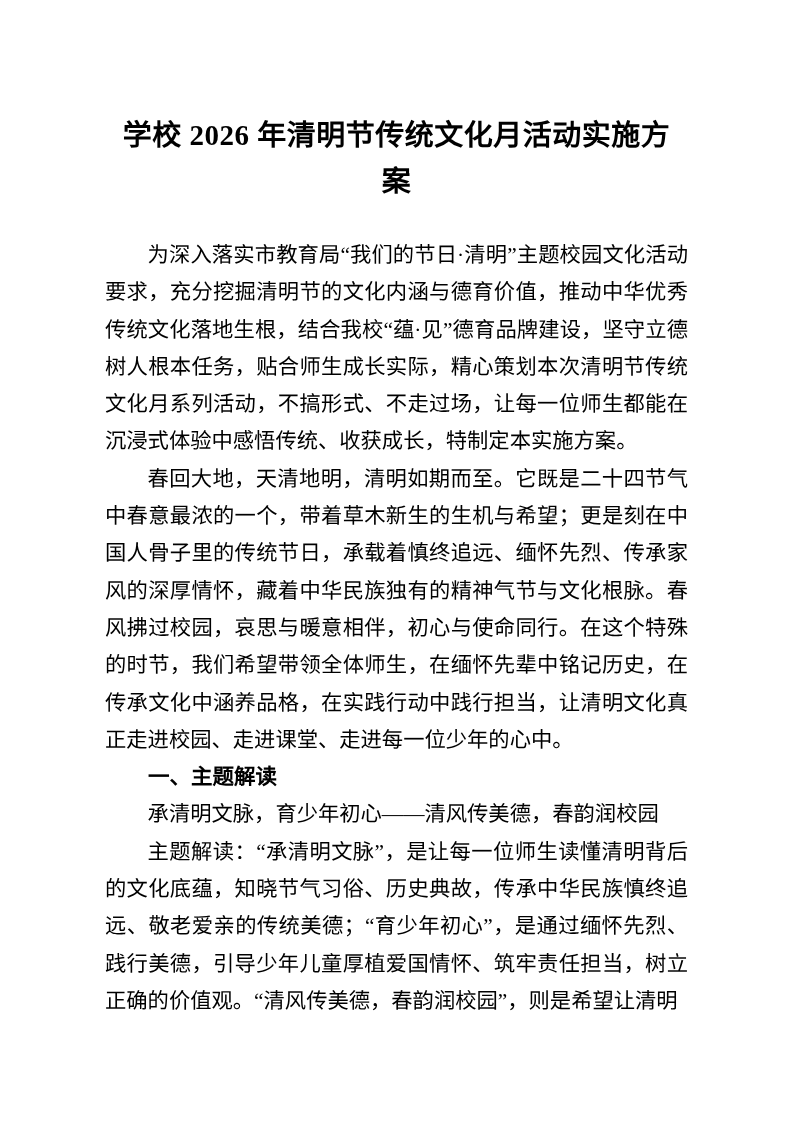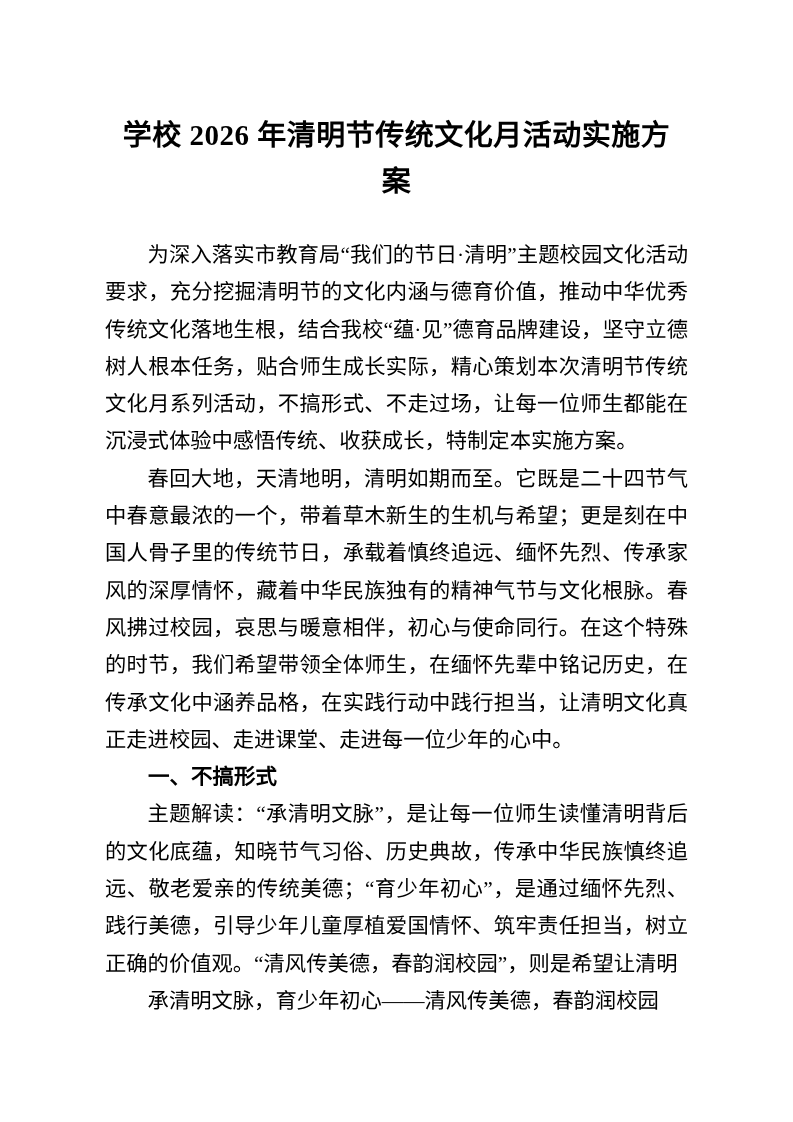--- a/index.html
+++ b/index.html
@@ -70,23 +70,23 @@
 <body>
 
 <div class="page">
   <div class="content">
     <h1 class="doc-title">学校 2026 年清明节传统文化月活动实施方案</h1>
 
     <p class="body-para">为深入落实市教育局“我们的节日·清明”主题校园文化活动要求，充分挖掘清明节的文化内涵与德育价值，推动中华优秀传统文化落地生根，结合我校“蕴·见”德育品牌建设，坚守立德树人根本任务，贴合师生成长实际，精心策划本次清明节传统文化月系列活动，不搞形式、不走过场，让每一位师生都能在沉浸式体验中感悟传统、收获成长，特制定本实施方案。</p>
 
     <p class="body-para">春回大地，天清地明，清明如期而至。它既是二十四节气中春意最浓的一个，带着草木新生的生机与希望；更是刻在中国人骨子里的传统节日，承载着慎终追远、缅怀先烈、传承家风的深厚情怀，藏着中华民族独有的精神气节与文化根脉。春风拂过校园，哀思与暖意相伴，初心与使命同行。在这个特殊的时节，我们希望带领全体师生，在缅怀先辈中铭记历史，在传承文化中涵养品格，在实践行动中践行担当，让清明文化真正走进校园、走进课堂、走进每一位少年的心中。</p>
 
-    <h2 class="section-heading">一、不搞形式</h2>
+    <h2 class="section-heading">一、主题解读</h2>
+
+    <p class="body-para">承清明文脉，育少年初心——清风传美德，春韵润校园</p>
 
     <p class="body-para">主题解读：“承清明文脉”，是让每一位师生读懂清明背后的文化底蕴，知晓节气习俗、历史典故，传承中华民族慎终追远、敬老爱亲的传统美德；“育少年初心”，是通过缅怀先烈、践行美德，引导少年儿童厚植爱国情怀、筑牢责任担当，树立正确的价值观。“清风传美德，春韵润校园”，则是希望让清明</p>
-
-    <p class="body-para">承清明文脉，育少年初心——清风传美德，春韵润校园</p>
   </div>
 
   <div class="page-footer">
     <span class="footer-dash">—</span><span class="footer-num">1</span><span class="footer-dash">—</span>
   </div>
 </div>
 
 </body></html>

